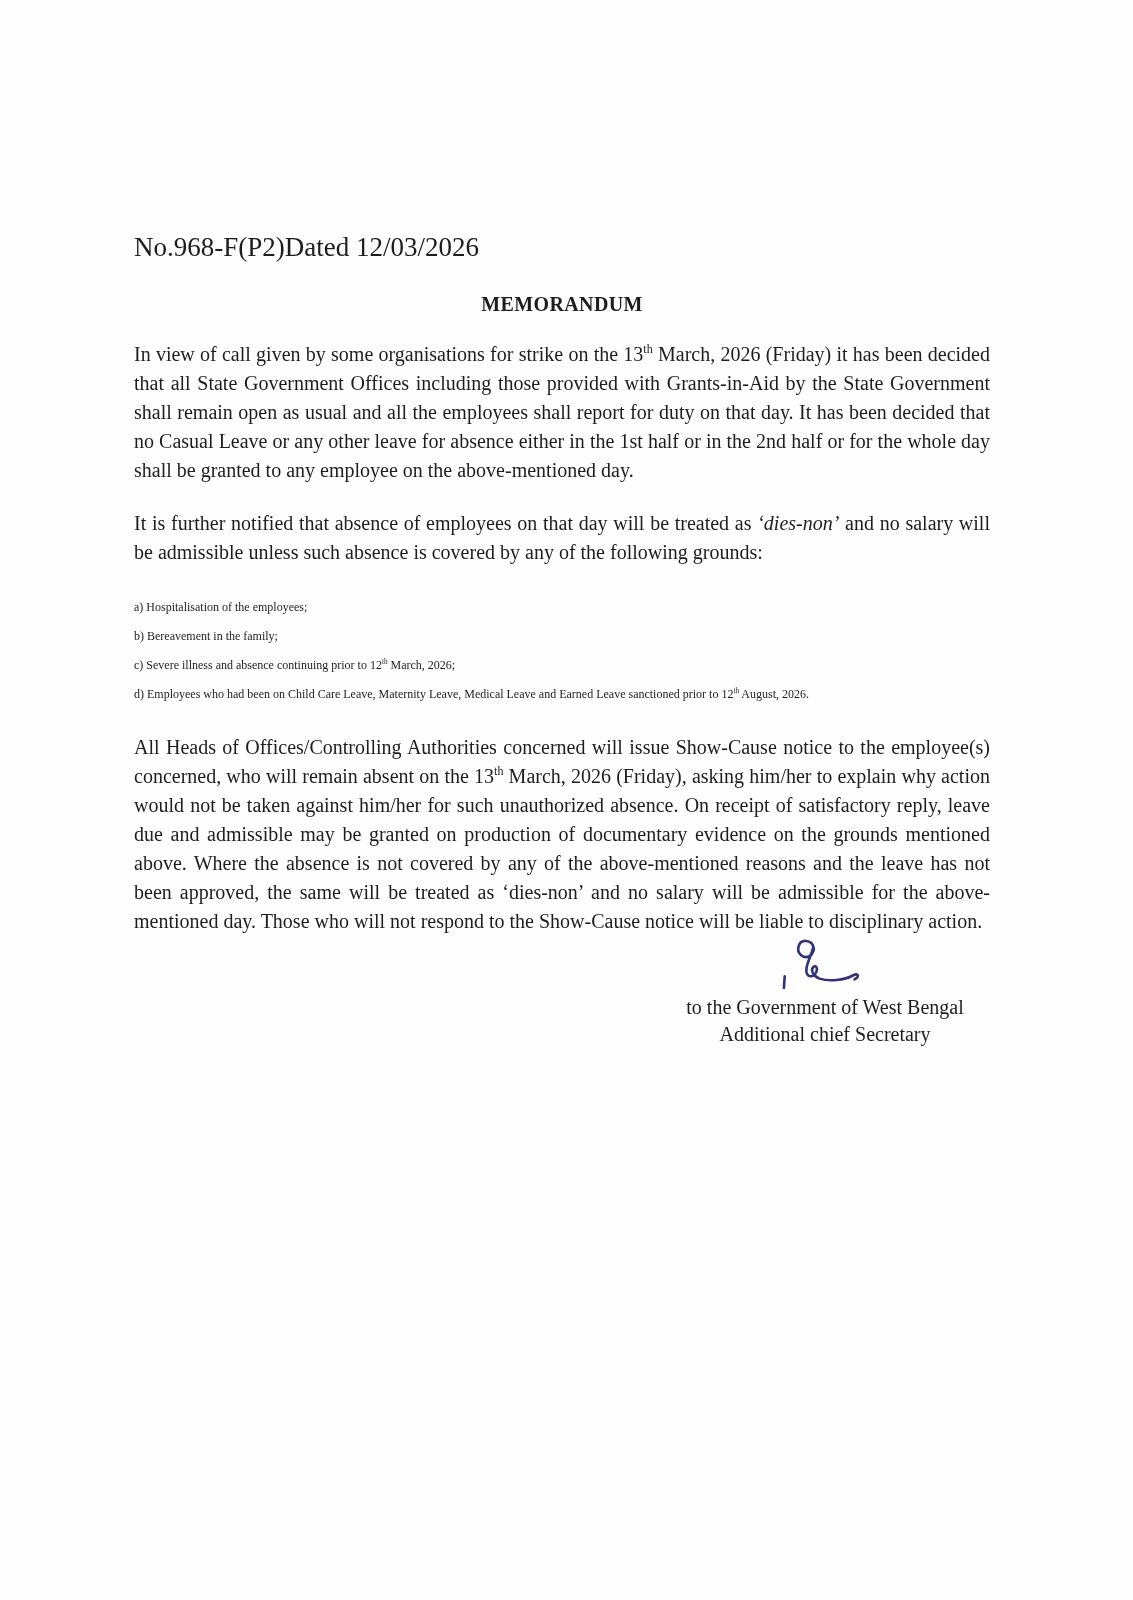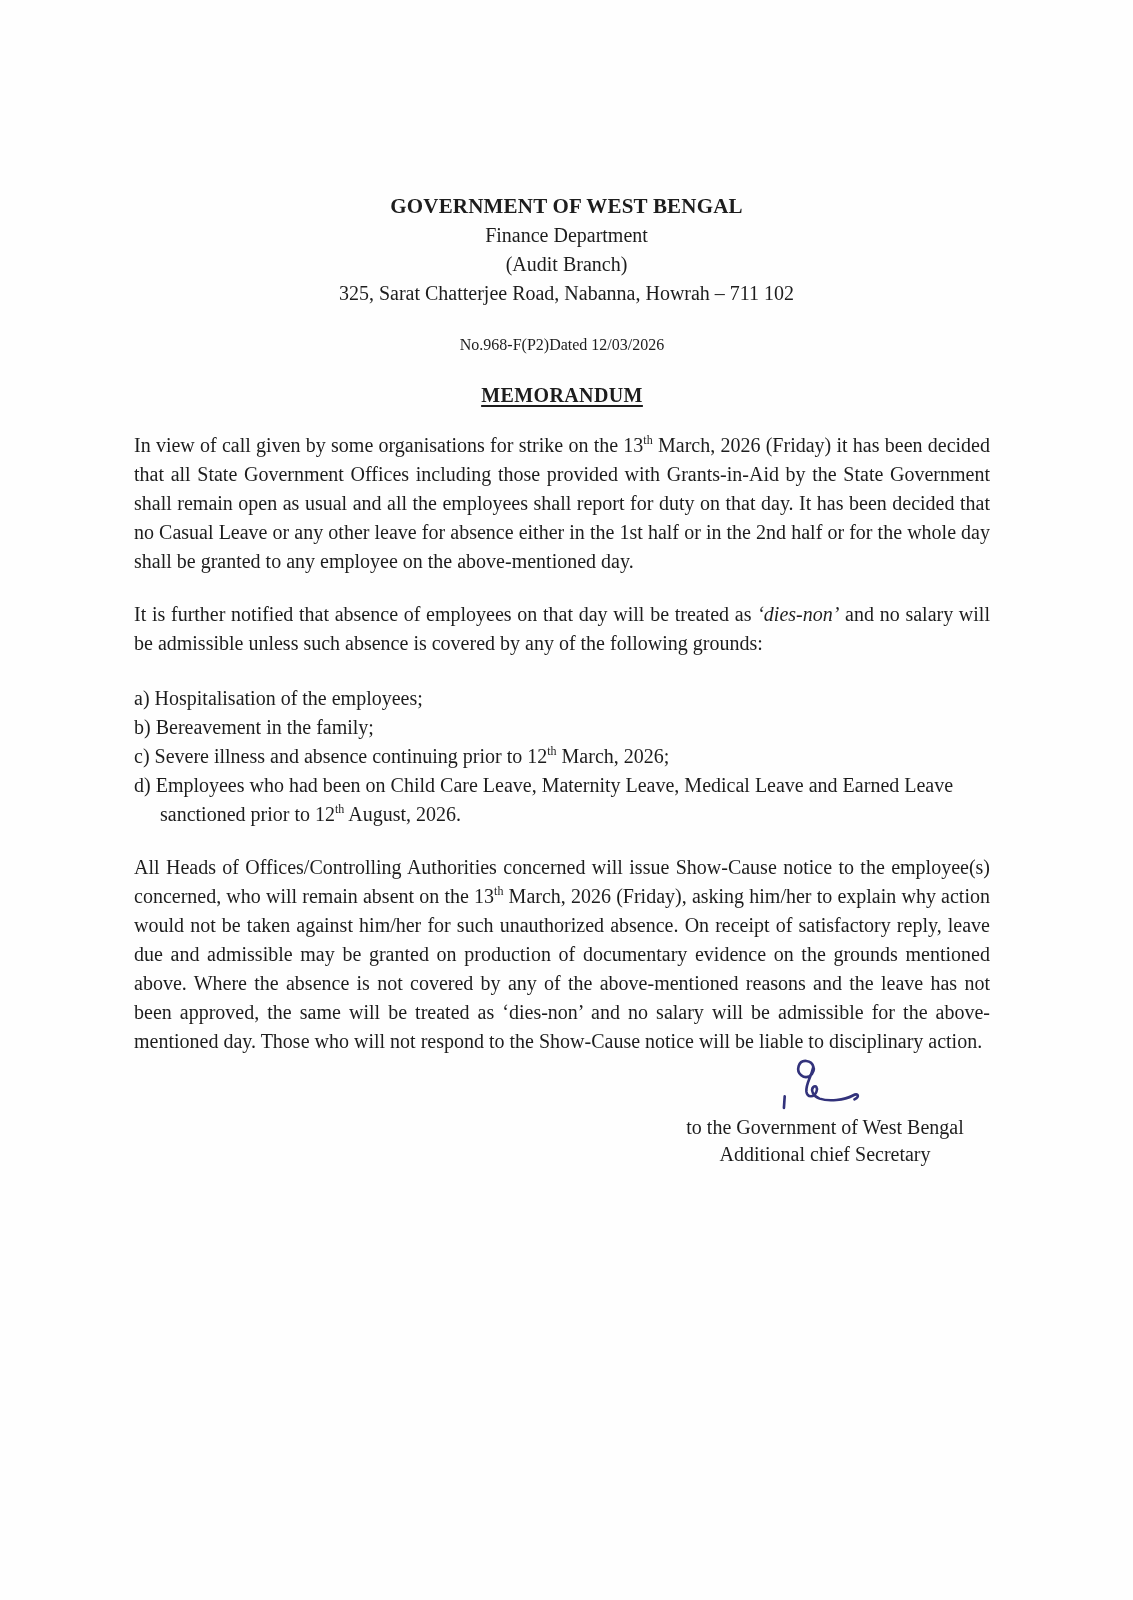--- a/index.html
+++ b/index.html
@@ -11,58 +11,51 @@
     font-family:"Liberation Serif", serif;
     color:#1d1d1d;
     box-sizing:border-box;
     padding-top:192px;
     overflow:hidden;
   }
   .letterhead { text-align:center; font-size:20px; line-height:29px; }
   .letterhead .org { font-weight:bold; font-size:21px; letter-spacing:0.2px; }
   .content { padding:0 143px 0 134px; }
   .meta-row {
-    display:flex; justify-content:center;
-    margin-top:28px; font-size:16px;
+    display:flex; justify-content:flex-start;
+    margin-top:40px; font-size:27px;
   }
   .memo-title {
     text-align:center; font-weight:bold; font-size:20px;
     letter-spacing:0.4px;
-    text-decoration:underline;
     text-underline-offset:3px;
     margin-top:30px;
   }
   .para {
     font-size:20px; line-height:29px;
     text-align:justify;
     margin:24px 0 0 0;
   }
-  .grounds { margin-top:26px; font-size:20px; line-height:29px; }
+  .grounds { margin-top:26px; font-size:12px; line-height:29px; }
   .ground { padding-left:26px; text-indent:-26px; }
   sup { font-size:0.6em; line-height:0; vertical-align:super; letter-spacing:0; }
   em { }
   .signoff {
     width:330px; margin-left:auto;
     text-align:center;
     font-size:20px; line-height:27px;
     margin-top:0px;
   }
   .signature-svg { display:block; margin:0 auto -4px auto; width:104px; height:62px; }
 </style>
 </head>
 <body>
 
 <div class="page">
 
-  <div class="letterhead">
-    <div class="org">GOVERNMENT OF WEST BENGAL</div>
-    <div class="dept">Finance Department</div>
-    <div class="branch">(Audit Branch)</div>
-    <div class="address">325, Sarat Chatterjee Road, Nabanna, Howrah – 711 102</div>
-  </div>
 
   <div class="content">
 
     <div class="meta-row">
       <span>No.968-F(P2)</span>
       <span>Dated 12/03/2026</span>
     </div>
 
     <div class="memo-title">MEMORANDUM</div>
 

